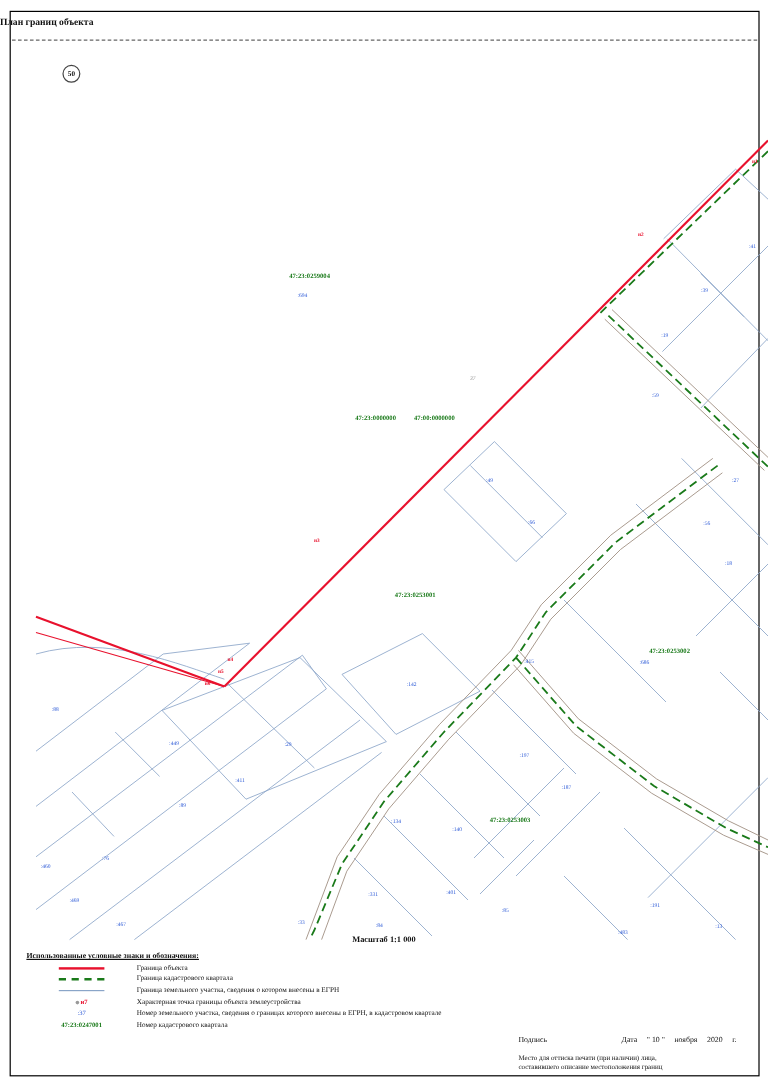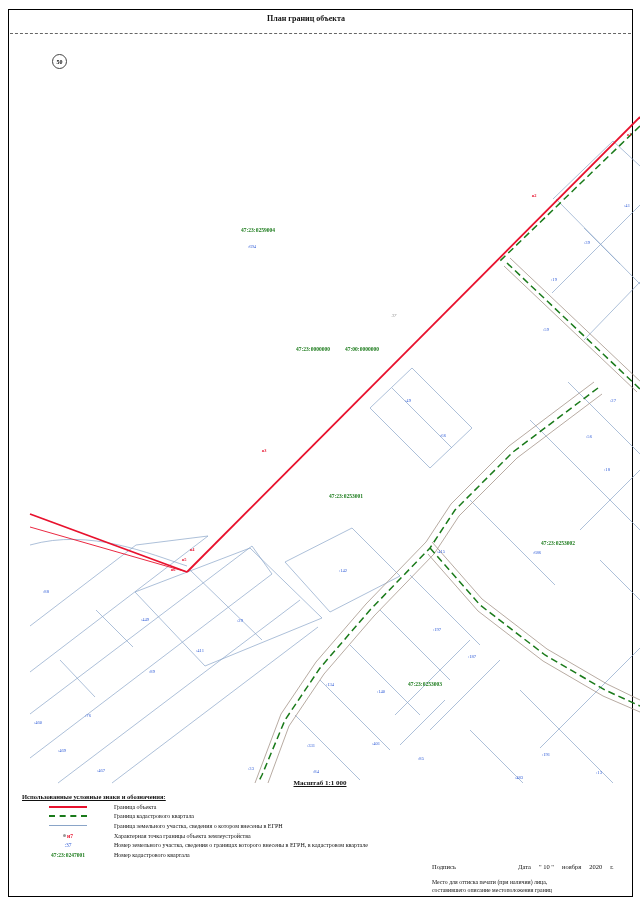--- a/index.html
+++ b/index.html
@@ -1,35 +1,35 @@
 <!DOCTYPE html>
 <html style="--object-boundary: #e8112d; --quarter-boundary: #1a7a1a; --parcel-line: #8aa5c8; --parcel-number: #2e5bd7; --road: #a6968a;"><head>
 <meta charset="utf-8">
 <style>
   html,body{margin:0;padding:0;background:#fff;}
   body{width:640px;height:905px;position:relative;font-family:"Liberation Serif","DejaVu Serif",serif;color:#111;}
   .frame{position:absolute;left:8px;top:9px;right:7px;bottom:8px;border:1.5px solid #000;}
-  .page-title{position:absolute;left:0;top:14px;width:612px;text-align:center;font-size:8px;font-weight:bold;font-family:Liberation Serif, serif;}
+  .page-title{position:absolute;left:0;top:14px;width:612px;font-size:8px;font-weight:bold;font-family:Liberation Serif, serif;}
   .title-sep{position:absolute;left:10px;right:9px;top:33px;border-top:1px dashed #666;}
   .page-circle{position:absolute;left:52px;top:54px;width:13px;height:13px;border:1px solid #444;border-radius:50%;
     font-size:6px;font-weight:bold;display:flex;align-items:center;justify-content:center;}
   svg.map{position:absolute;left:0;top:0;width:640px;height:905px;pointer-events:none;}
   .parcels path{stroke:var(--parcel-line,#8aa5c8);stroke-width:0.7;fill:none;}
   .parcel-curve{stroke:var(--parcel-line,#8aa5c8);stroke-width:0.7;fill:none;}
   .roads path{stroke:var(--road,#a6968a);stroke-width:0.8;fill:none;}
   .quarter-boundary path{stroke:var(--quarter-boundary,#1a7a1a);stroke-width:1.5;stroke-dasharray:7 4;fill:none;}
   .object-boundary path{stroke:var(--object-boundary,#e8112d);stroke-width:1.8;fill:none;}
   .object-boundary path.thin{stroke-width:0.9;}
   #map-labels{position:absolute;left:0;top:0;width:640px;height:905px;}
   .map-label{position:absolute;transform:translate(-50%,-50%);white-space:nowrap;line-height:1;}
   .map-label.quarter{color:var(--quarter-boundary,#1a7a1a);font-size:5.5px;font-weight:bold;}
   .map-label.parcel{color:var(--parcel-number,#2e5bd7);font-size:4.6px;}
   .map-label.point{color:var(--object-boundary,#e8112d);font-size:4.4px;font-weight:bold;}
   .map-label.note{color:#888;font-size:4.6px;font-style:italic;}
-  .scale-label{position:absolute;left:0;top:779px;width:640px;text-align:center;font-size:7px;font-weight:bold;text-decoration:underline;}
+  .scale-label{position:absolute;left:0;top:779px;width:640px;text-align:center;font-size:7px;font-weight:bold;}
   .legend{position:absolute;left:22px;top:793px;width:596px;}
   .legend-heading{font-size:6.5px;font-weight:bold;text-decoration:underline;margin-bottom:2px;}
   .legend-row{display:flex;align-items:center;height:9.6px;}
   .legend-sym{width:92px;display:flex;align-items:center;justify-content:center;flex:0 0 92px;}
   .legend-text{font-size:6px;}
   .sym-line-red{width:38px;height:0;border-top:2.5px solid var(--object-boundary,#e8112d);}
   .sym-line-green{width:38px;height:0;border-top:2.5px dashed var(--quarter-boundary,#1a7a1a);}
   .sym-line-blue{width:38px;height:0;border-top:1px solid var(--parcel-line,#8aa5c8);}
   .sym-point-dot{width:3px;height:3px;background:#999;border-radius:50%;margin-right:1px;}
   .sym-point-label{color:var(--object-boundary,#e8112d);font-size:5.5px;font-weight:bold;}

